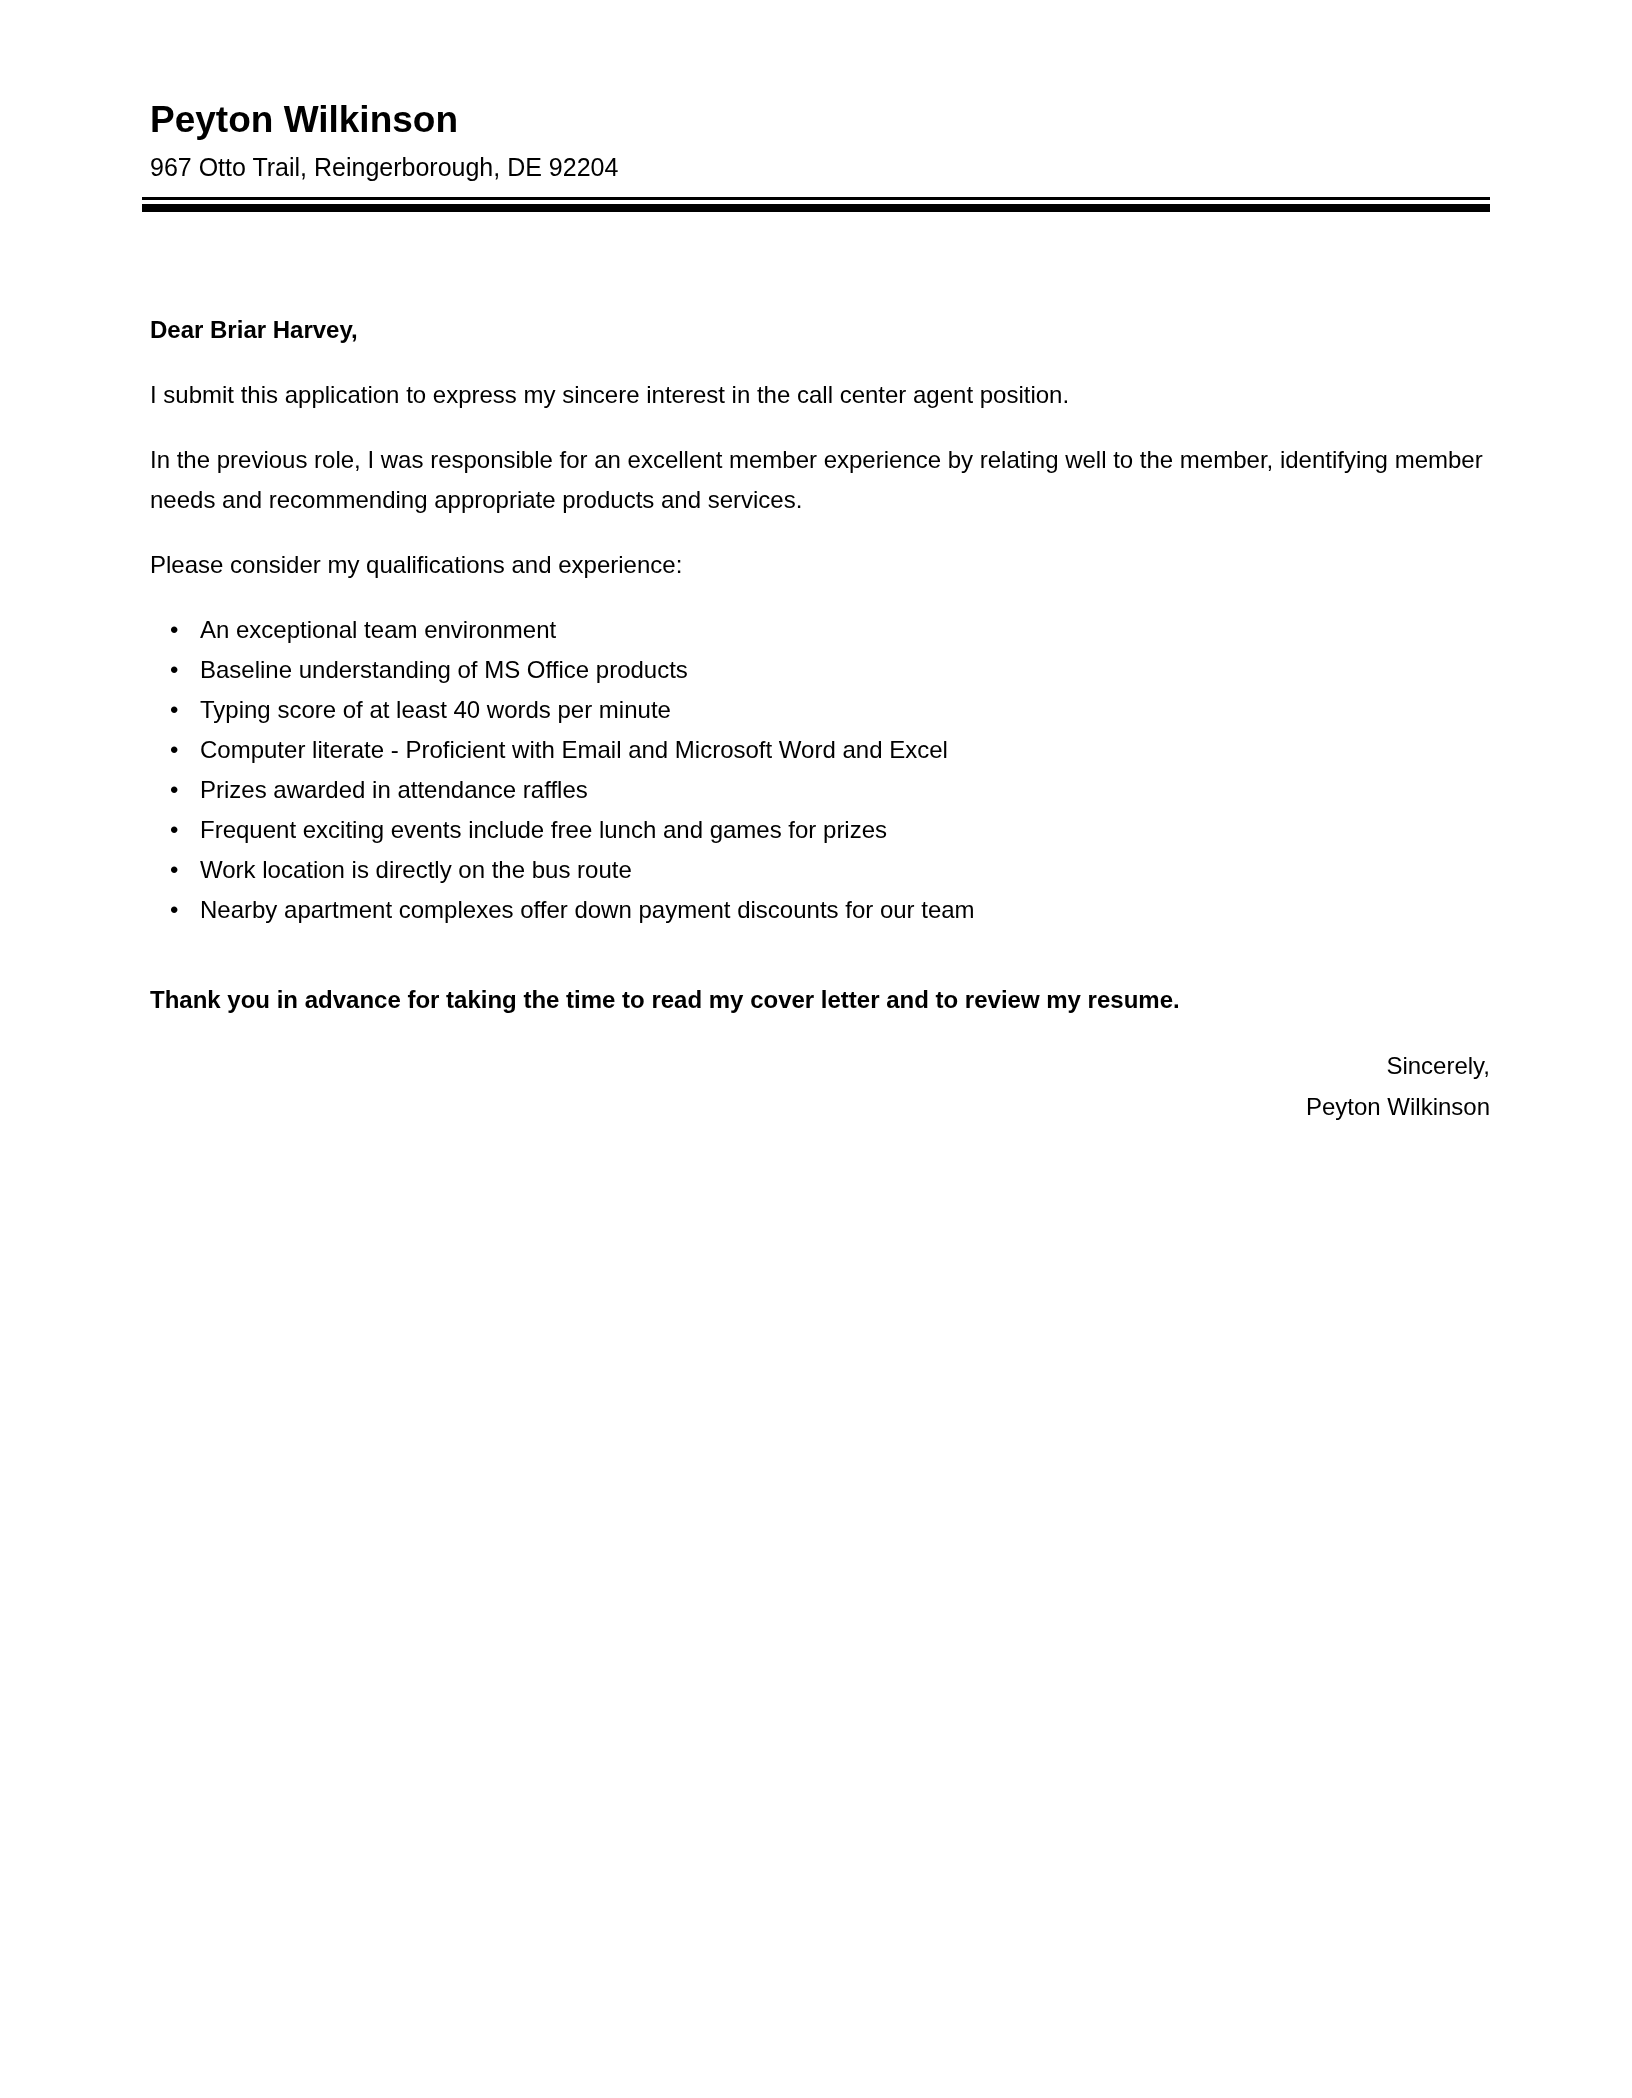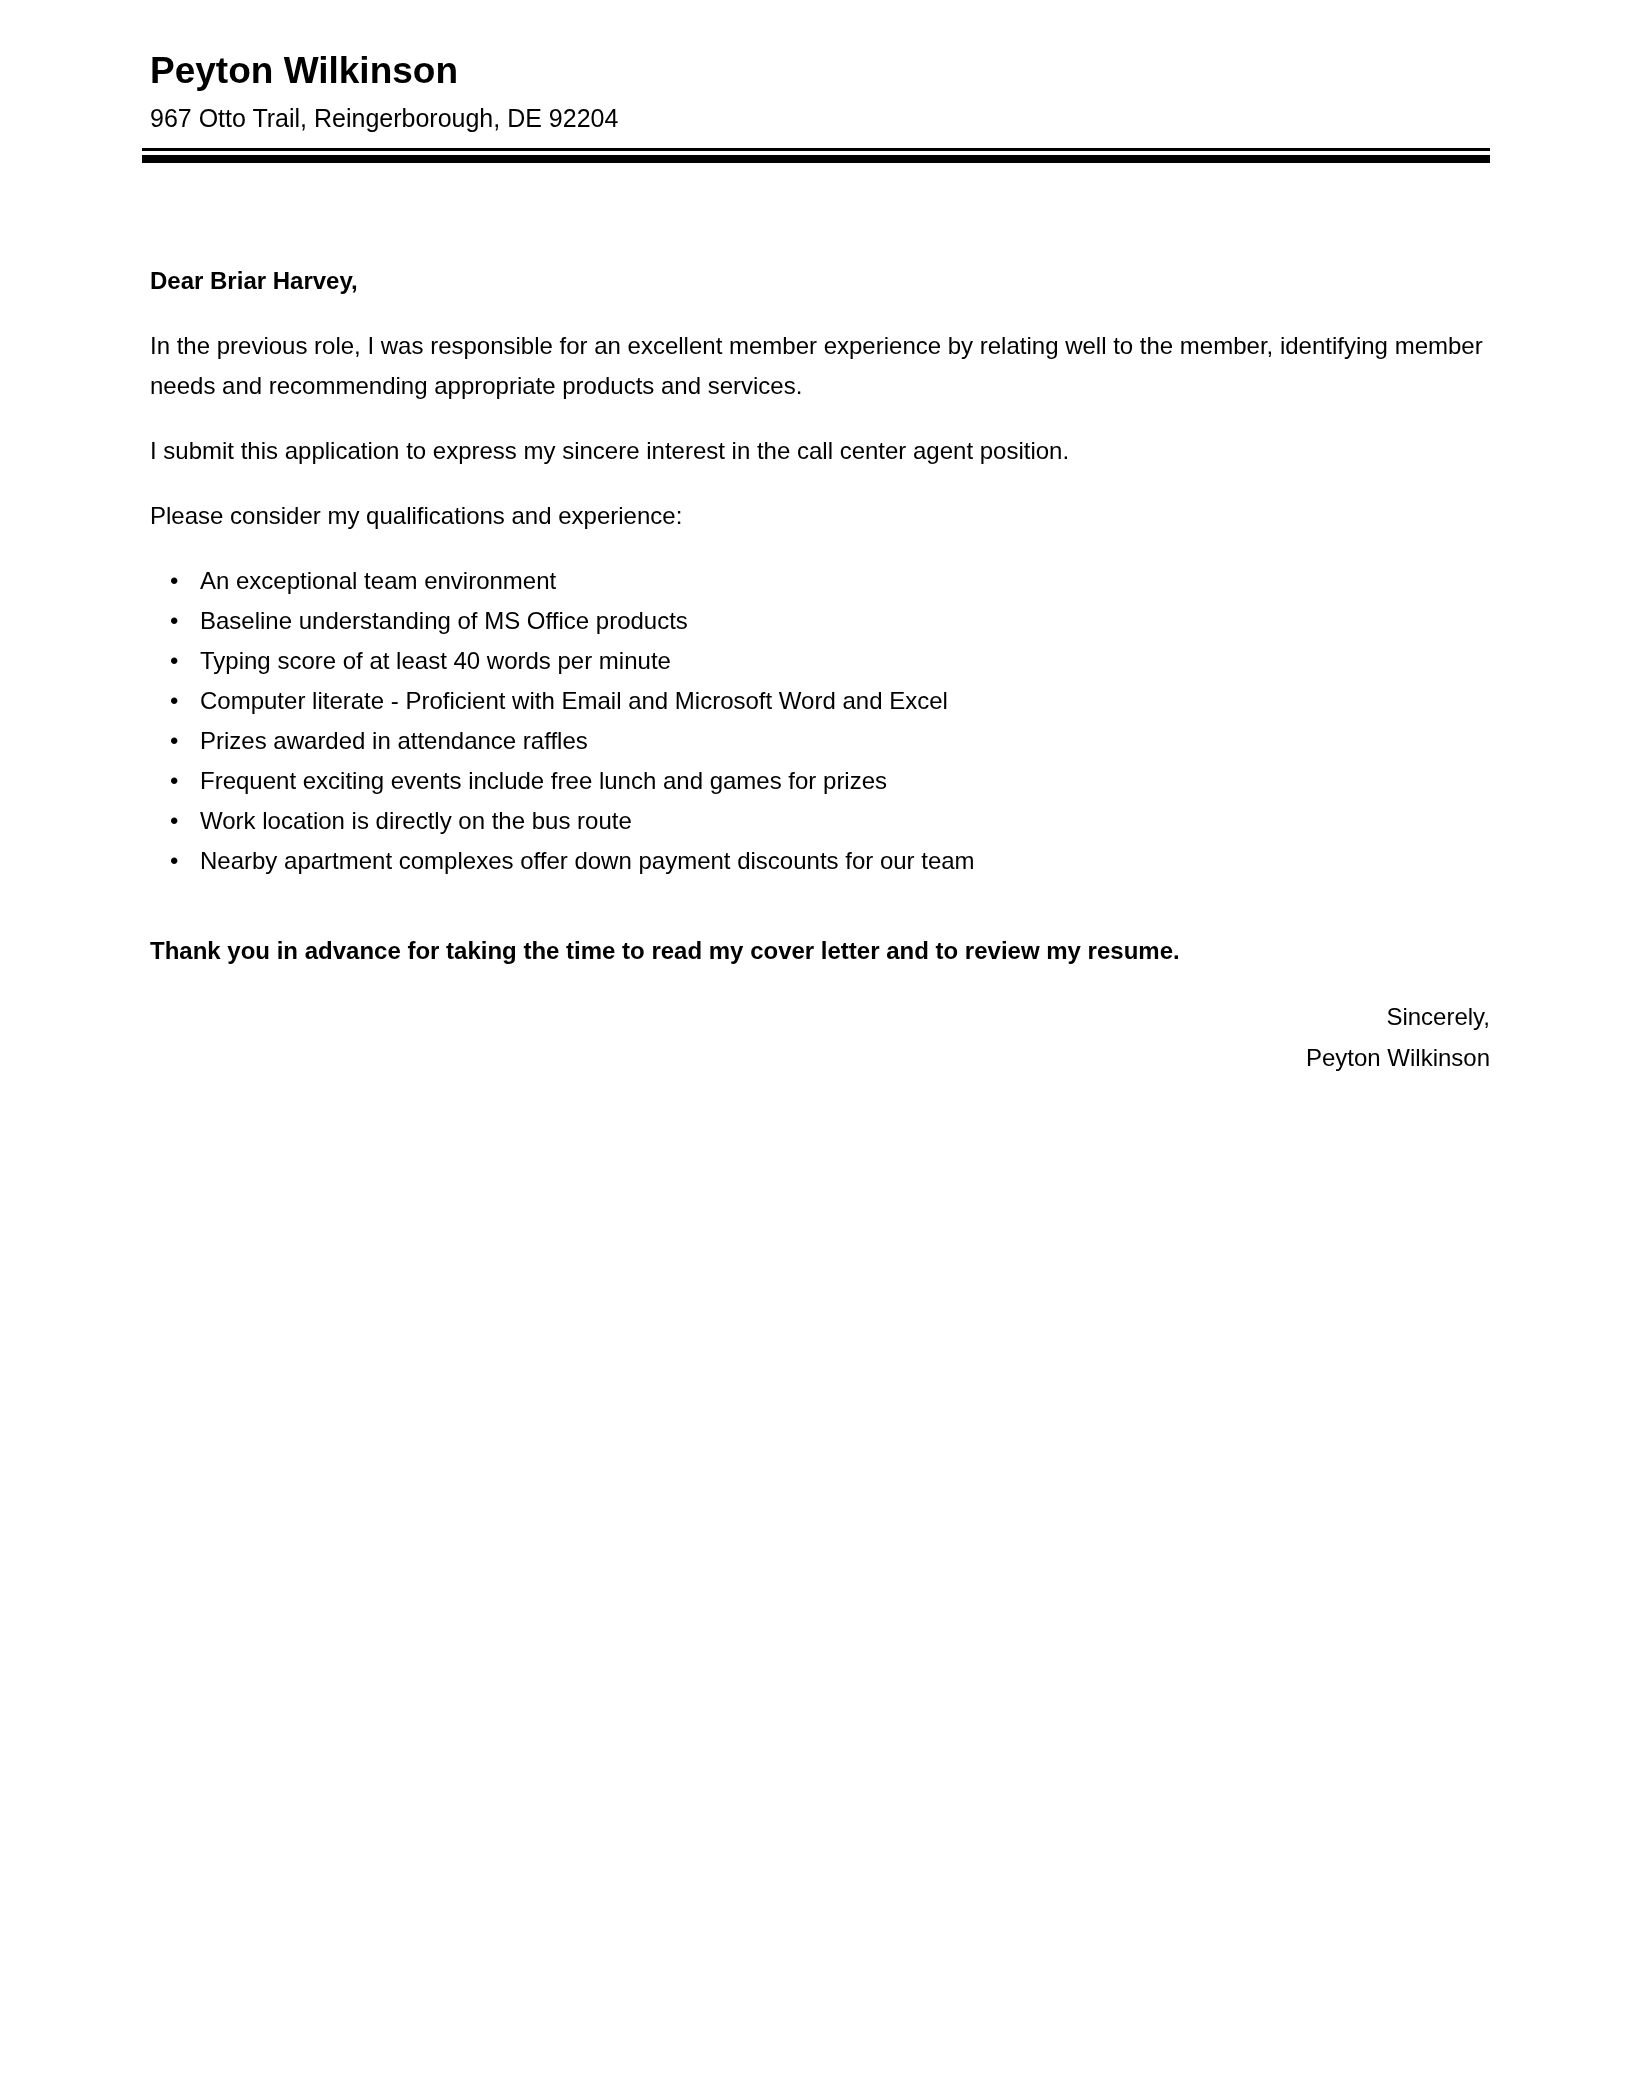--- a/index.html
+++ b/index.html
@@ -11,21 +11,21 @@
     height: 2098px;
     background: #ffffff;
     color: #000000;
     font-family: "Liberation Sans", sans-serif;
     overflow: hidden;
   }
   .page {
     position: relative;
     width: 1340px;
     margin-left: 150px;
-    padding-top: 49px;
+    padding-top: 98px;
   }
   .sender-name {
     font-size: 37px;
     font-weight: bold;
     line-height: 44px;
     margin: 0;
   }
   .sender-address {
     font-size: 25px;
     line-height: 32px;
@@ -84,23 +84,23 @@
   <div class="letter-header">
     <h1 class="sender-name">Peyton Wilkinson</h1>
     <div class="sender-address">967 Otto Trail, Reingerborough, DE 92204</div>
     <div class="header-rule"></div>
   </div>
 
   <div class="letter">
 
     <p class="salutation">Dear Briar Harvey,</p>
 
+    <p class="body-paragraph">I submit this application to express my sincere interest in the call center agent position.</p>
+
     <p class="body-paragraph">In the previous role, I was responsible for an excellent member experience by relating well to the member, identifying member needs and recommending appropriate products and services.</p>
-
-    <p class="body-paragraph">I submit this application to express my sincere interest in the call center agent position.</p>
 
     <p class="body-paragraph">Please consider my qualifications and experience:</p>
 
     <ul class="qual-list">
       <li>
         <span class="bullet-dot">•</span>
         <span>An exceptional team environment</span>
       </li>
       <li>
         <span class="bullet-dot">•</span>

